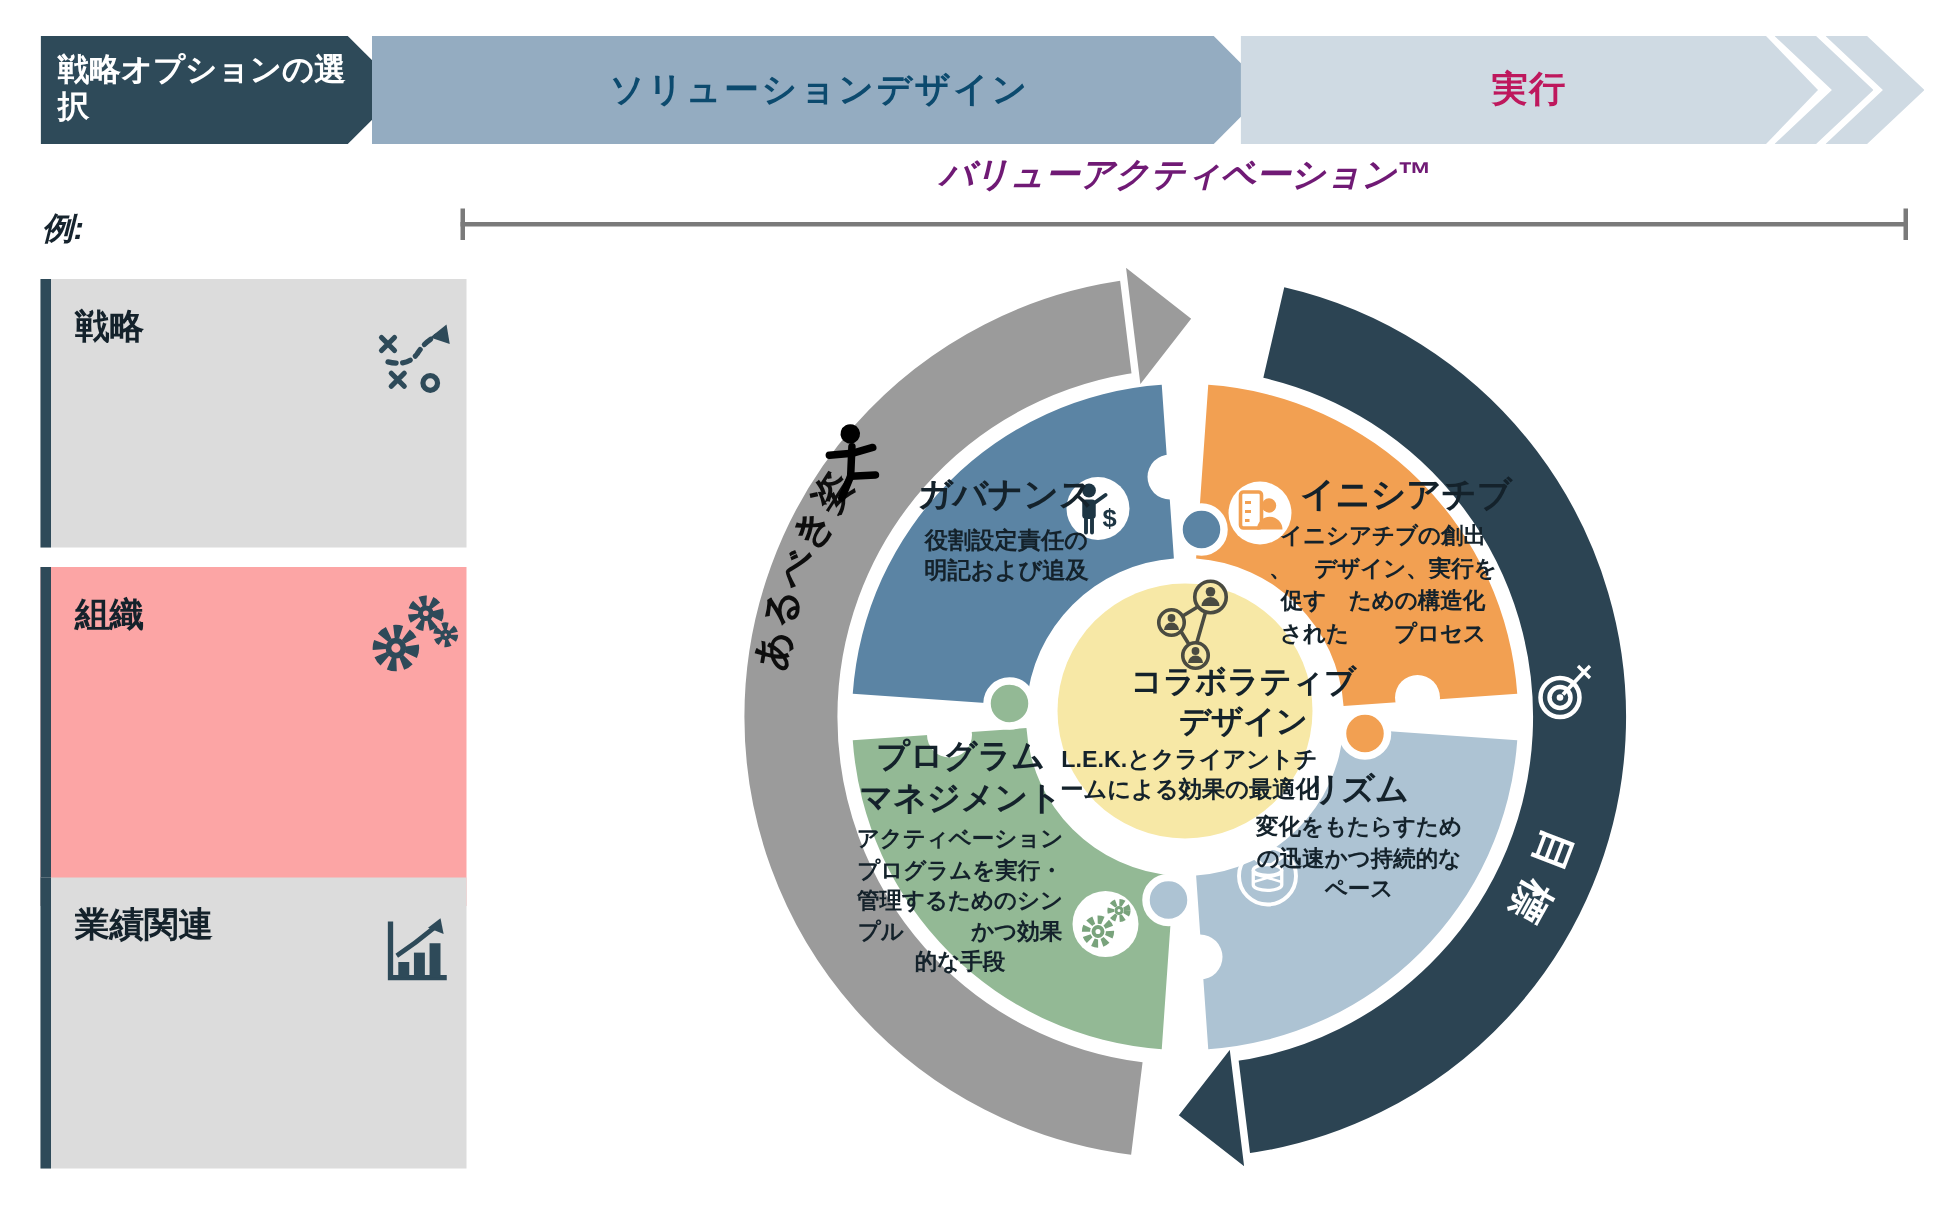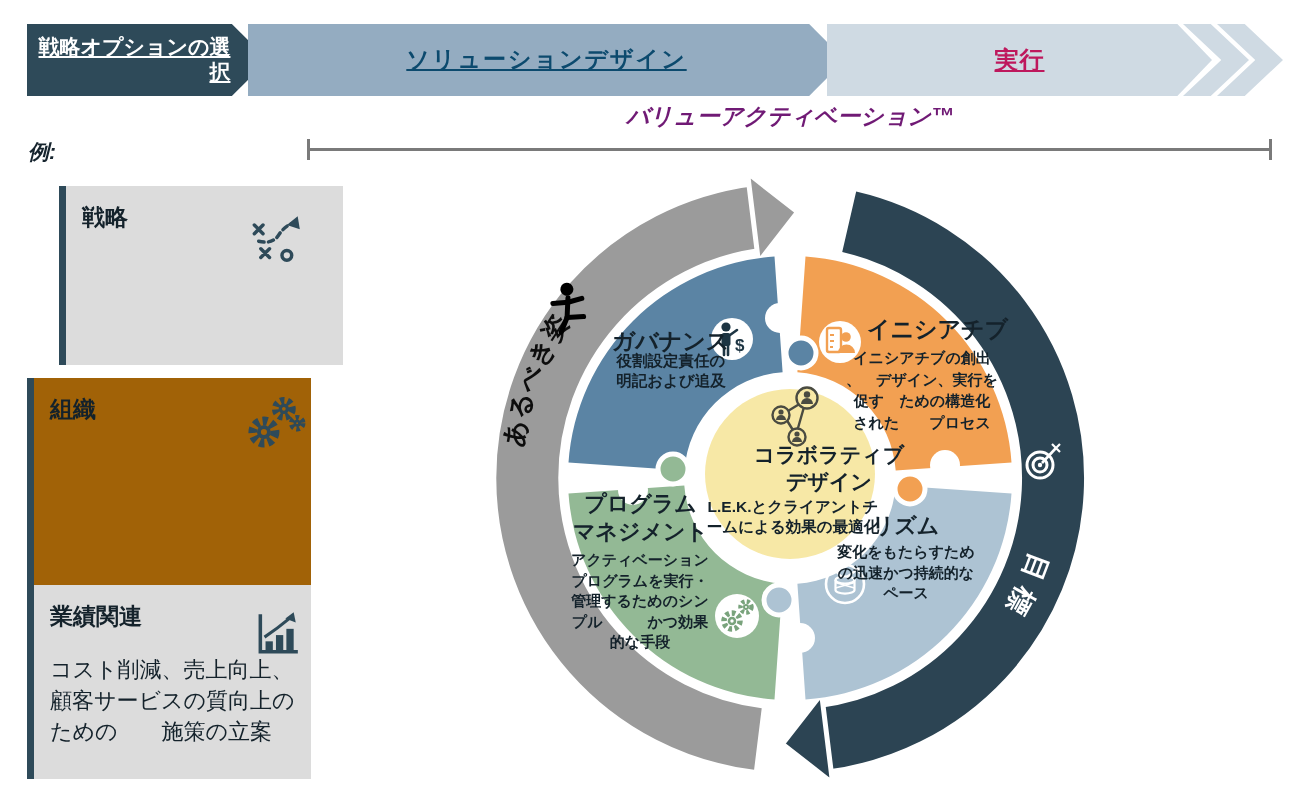--- a/index.html
+++ b/index.html
@@ -1,21 +1,21 @@
 <!DOCTYPE html>
 <html><head>
 <meta charset="utf-8">
 <style>
   html,body{margin:0;padding:0;}
   body{width:1300px;height:804px;position:relative;background:#ffffff;
        font-family:"Liberation Sans","DejaVu Sans",sans-serif;color:#14222b;overflow:hidden;}
   .abs{position:absolute;}
   
   .chev{position:absolute;top:24px;height:72px;display:flex;align-items:center;justify-content:center;
-        font-weight:bold;text-align:right;white-space:pre-line;line-height:1.18;text-decoration:underline;}
+        font-weight:bold;text-align:left;white-space:pre-line;line-height:1.18;}
   .chev1{left:27px;width:241px;font-size:21px;color:#fff;
          clip-path:polygon(0 0,85% 0,100% 50%,85% 100%,0 100%);padding-right:26px;box-sizing:border-box;}
   .chev2{left:248px;width:597px;font-size:23px;color:#0c4a6e;letter-spacing:2px;
          clip-path:polygon(0 0,94% 0,100% 50%,94% 100%,0 100%);}
   .chev3{left:827px;width:385px;font-size:24px;color:#be185d;letter-spacing:1px;
          clip-path:polygon(0 0,91% 0,100% 50%,91% 100%,0 100%);}
   .chevband{position:absolute;top:24px;height:72px;width:66px;
          clip-path:polygon(0 0,42% 0,100% 50%,42% 100%,0 100%,58% 50%);}
   
   .va-label{left:440px;top:101px;width:700px;text-align:center;font-size:23px;font-weight:bold;
@@ -24,21 +24,21 @@
   .va-tick{top:139px;width:3px;height:21px;background:#7a7a7a;}
   
   .ex-label{left:28px;top:138px;font-size:21px;font-style:italic;font-weight:600;color:#16242e;}
   .exbox{left:27px;width:284px;box-sizing:border-box;border-left:7px solid #2e4a59;
          padding:16px 10px 12px 16px;}
   .exbox .t{font-size:23px;font-weight:bold;margin-bottom:22px;}
   .exbox .b{font-size:22px;line-height:1.42;white-space:pre-line;}
   .exicon{position:absolute;}
   
   .qt{position:absolute;font-weight:bold;text-align:center;white-space:pre-line;color:#14222b;}
-  .gov-t{left:598px;top:326px;width:145px;font-size:23px;}
+  .gov-t{left:598px;top:314px;width:145px;font-size:23px;}
   .gov-d{left:590px;top:351px;width:162px;font-size:15.5px;line-height:20px;}
   .ini-t{left:860px;top:314px;width:155px;font-size:23px;}
   .ini-d{left:838px;top:347px;width:168px;font-size:15px;line-height:21.5px;}
   .cen-t{left:710px;top:441px;width:166px;font-size:21px;line-height:27px;margin-left:36px;}
   .cen-d{left:697px;top:497px;width:192px;font-size:15.5px;line-height:20px;}
   .pro-t{left:558px;top:490px;width:165px;font-size:22px;line-height:28px;}
   .pro-d{left:560px;top:550px;width:160px;font-size:15px;line-height:20.5px;}
   .rhy-t{left:838px;top:511px;width:135px;font-size:22px;}
   .rhy-d{left:826px;top:542px;width:160px;font-size:15px;line-height:20.5px;}
 </style>
@@ -52,52 +52,49 @@
 <div class="chevband" style="left: 1183px; background: rgb(207, 218, 227);"></div>
 <div class="chevband" style="left: 1217px; background: rgb(207, 218, 227);"></div>
 
 <div class="abs va-label">バリューアクティベーション™</div>
 <div class="abs va-line"></div>
 <div class="abs va-tick" style="left:307px;"></div>
 <div class="abs va-tick" style="left:1269px;"></div>
 
 <div class="abs ex-label">例:</div>
 
-<div class="abs exbox" style="top: 186px; height: 179px; background: rgb(220, 220, 220); margin-left: 32px;">
+<div class="abs exbox" style="top: 186px; height: 179px; background: rgb(220, 220, 220);">
   <div class="t">戦略</div>
 </div>
 <svg class="exicon" style="left:250px;top:212px;" width="52" height="52" viewBox="0 0 48 48">
   <g stroke="#2e4a59" stroke-width="3.2" stroke-linecap="round" fill="none">
     <path d="M4 12 L12 20 M12 12 L4 20"></path>
     <path d="M10 34 L18 42 M18 34 L10 42"></path>
     <circle cx="34" cy="40" r="4.5"></circle>
     <path d="M8 27 Q20 30 26 22 Q31 14 38 11" stroke-dasharray="5 4"></path>
   </g>
   <polygon points="44,4 46,16 34,12" fill="#2e4a59"></polygon>
 </svg>
 
-<div class="abs exbox" style="top: 378px; height: 226px; background: #a16207;">
+<div class="abs exbox" style="top: 378px; height: 226px; background: #fca5a5;">
   <div class="t">組織</div>
 </div>
 <svg class="exicon" style="left:244px;top:390px;" width="62" height="62" viewBox="0 0 56 56">
   <g fill="none" stroke="#2e4a59">
     <circle cx="18" cy="38" r="10" stroke-width="8" stroke-dasharray="4.4 3.2"></circle>
     <circle cx="18" cy="38" r="4.5" stroke-width="3.5"></circle>
     <circle cx="36" cy="17" r="7.5" stroke-width="6.5" stroke-dasharray="3.6 2.8"></circle>
     <circle cx="36" cy="17" r="3.2" stroke-width="3"></circle>
     <circle cx="48" cy="30" r="5" stroke-width="5" stroke-dasharray="3 2.4"></circle>
     <circle cx="48" cy="30" r="2" stroke-width="2.4"></circle>
   </g>
 </svg>
 
 <div class="abs exbox" style="top: 585px; height: 194px; background: rgb(220, 220, 220);">
   <div class="t">業績関連</div>
-  <div class="b">コスト削減、売上向上、
-顧客サービスの質向上の
-ための　　施策の立案</div>
 </div>
 <svg class="exicon" style="left:252px;top:608px;" width="50" height="50" viewBox="0 0 48 48">
   <g stroke="#2e4a59" stroke-width="3.4" fill="none">
     <path d="M8 6 L8 42 L44 42"></path>
   </g>
   <rect x="13" y="32" width="7" height="10" fill="#2e4a59"></rect>
   <rect x="23" y="26" width="7" height="16" fill="#2e4a59"></rect>
   <rect x="33" y="20" width="7" height="22" fill="#2e4a59"></rect>
   <path d="M12 28 Q24 20 36 10" stroke="#2e4a59" stroke-width="3" fill="none"></path>
   <polygon points="40,4 42,14 32,10" fill="#2e4a59"></polygon>

